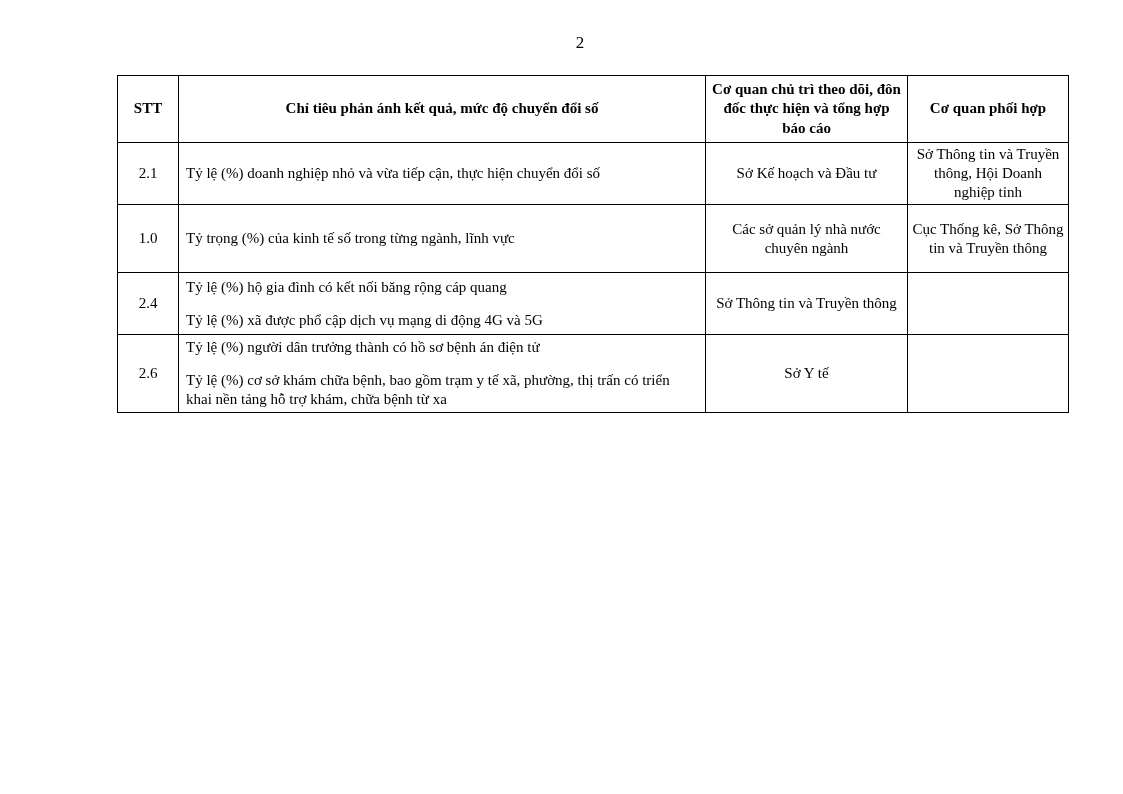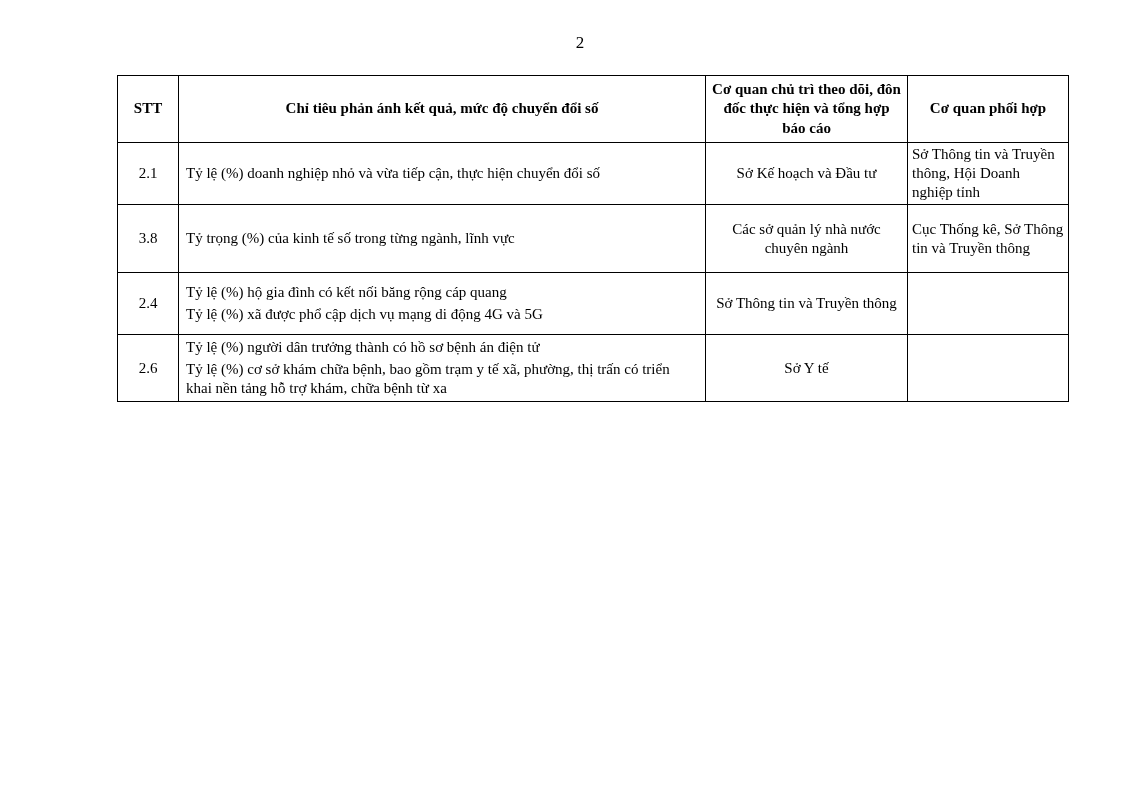--- a/index.html
+++ b/index.html
@@ -45,23 +45,23 @@
   tbody tr:nth-child(2) { height: 68px; }
   tbody tr:nth-child(3) { height: 62px; }
   tbody tr:nth-child(4) { height: 60px; }
   tbody tr:nth-child(5) { height: 68px; }
   tbody tr:nth-child(6) { height: 45px; }
   tbody tr:nth-child(7) { height: 71px; }
   tbody tr:nth-child(8) { height: 47px; }
   td.c-stt  { text-align: center; padding: 2px 4px; }
   td.c-ind  { text-align: left;  padding: 3px 7px; }
   td.c-lead { text-align: center; padding: 2px 8px; }
-  td.c-coord{ text-align: left; padding: 2px 4px; }
+  td.c-coord{ text-align: center; padding: 2px 4px; }
   .bold { font-weight: bold; }
-  .indicator-line + .indicator-line { margin-top: 3px; }
+  .indicator-line + .indicator-line { margin-top: 14px; }
 </style>
 </head>
 <body>
 
 <div class="page">
   <div class="page-number">2</div>
 
   <table class="indicators">
     <colgroup>
       <col class="w-stt">
@@ -80,21 +80,21 @@
     <tbody id="table-body">
         <tr>
           <td class="c-stt">2.1</td>
           <td class="c-ind">
             <div class="indicator-line">Tỷ lệ (%) doanh nghiệp nhỏ và vừa tiếp cận, thực hiện chuyển đổi số</div>
           </td>
           <td class="c-lead">Sở Kế hoạch và Đầu tư</td>
           <td class="c-coord">Sở Thông tin và Truyền thông, Hội Doanh nghiệp tỉnh</td>
         </tr>
         <tr>
-          <td class="c-stt">3.8</td>
+          <td class="c-stt">1.0</td>
           <td class="c-ind">
             <div class="indicator-line">Tỷ trọng (%) của kinh tế số trong từng ngành, lĩnh vực</div>
           </td>
           <td class="c-lead">Các sở quản lý nhà nước chuyên ngành</td>
           <td class="c-coord">Cục Thống kê, Sở Thông tin và Truyền thông</td>
         </tr>
         <tr>
           <td class="c-stt">2.4</td>
           <td class="c-ind">
             <div class="indicator-line">Tỷ lệ (%) hộ gia đình có kết nối băng rộng cáp quang</div>

